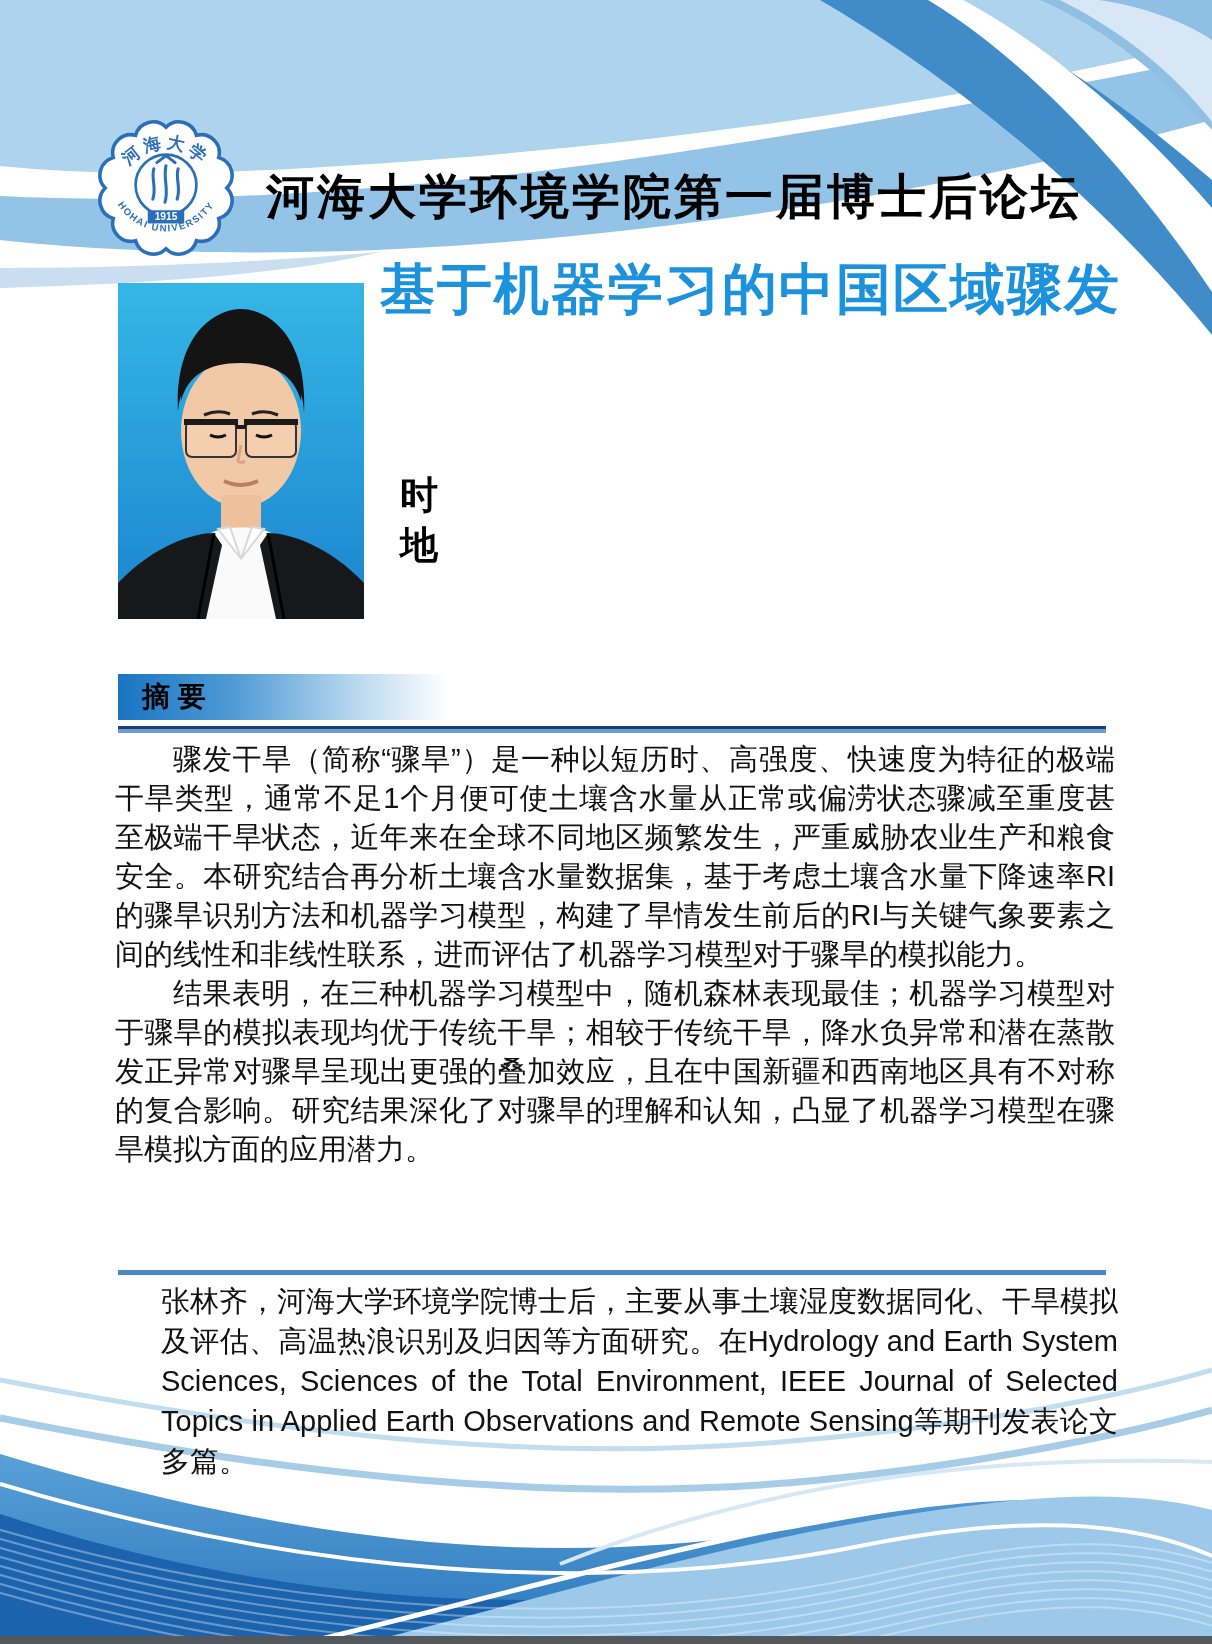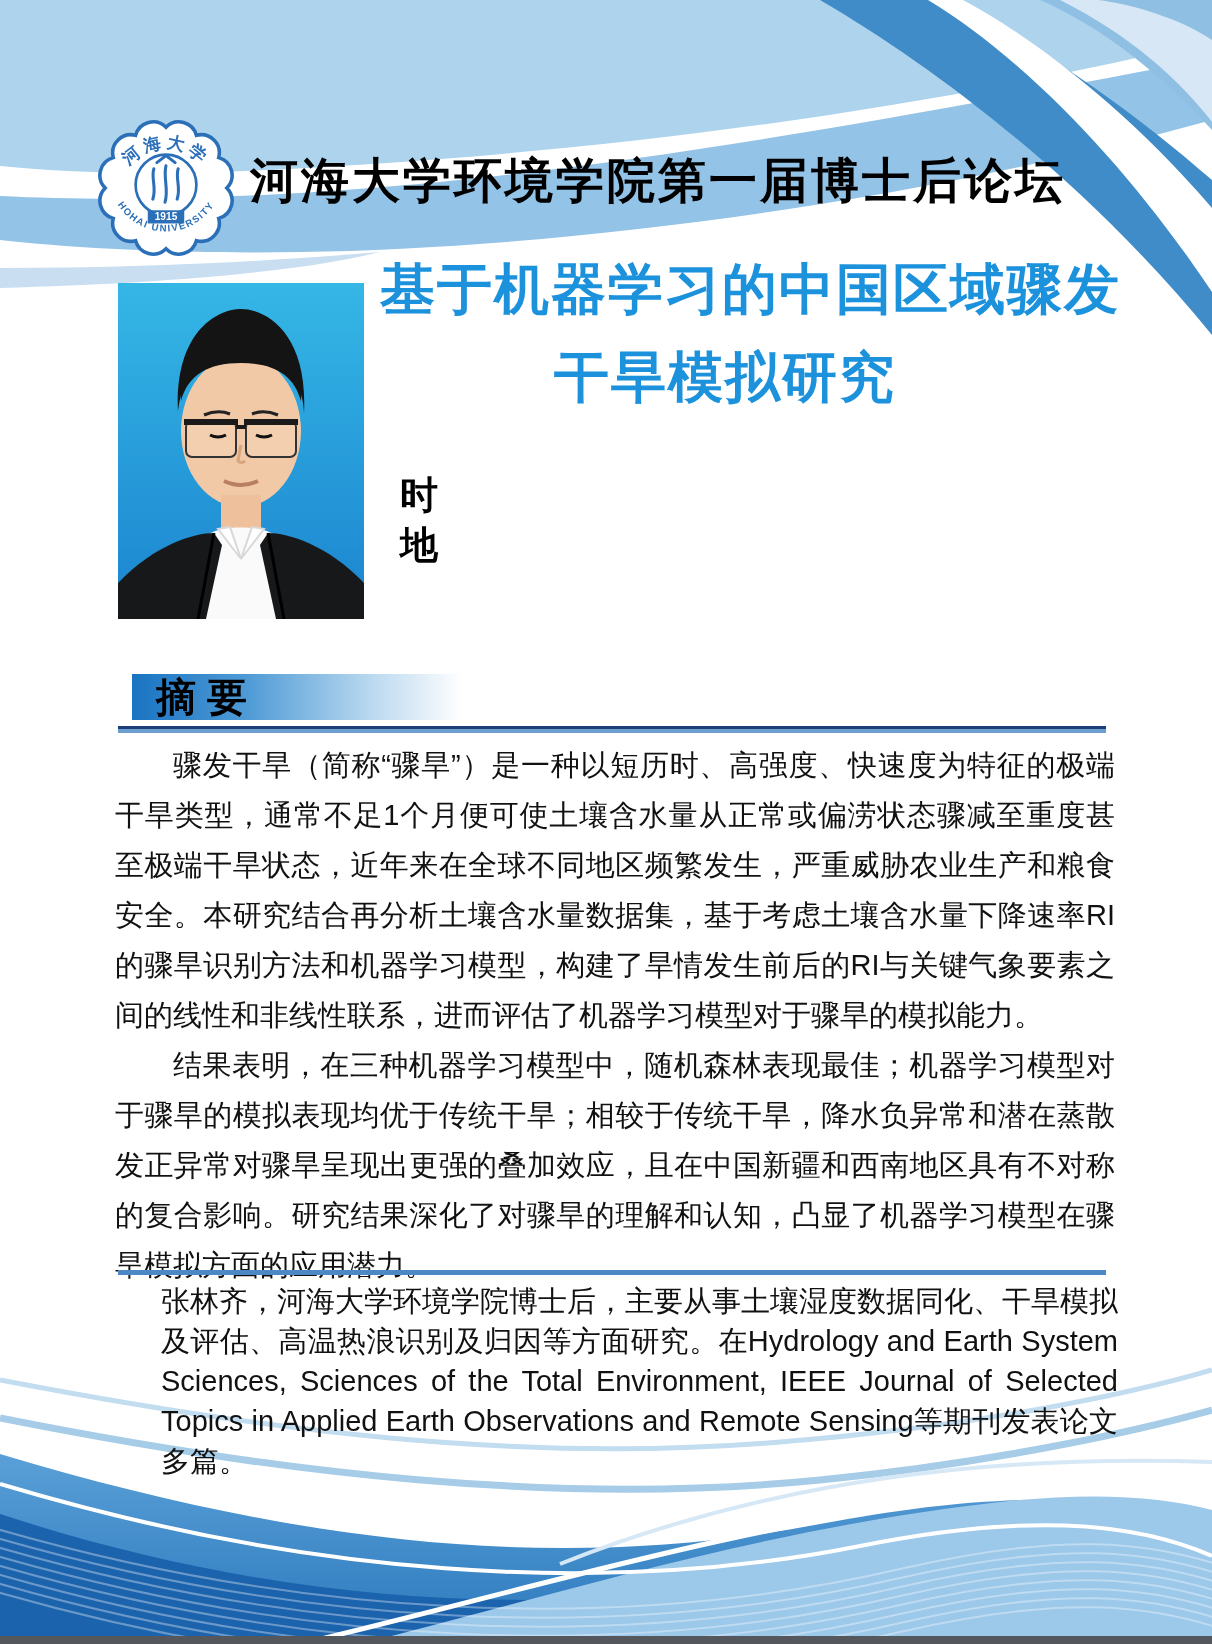--- a/index.html
+++ b/index.html
@@ -11,48 +11,48 @@
 
   .logo{position:absolute;left:90px;top:112px;width:152px;height:152px;z-index:3;}
   .logo svg{width:100%;height:100%;}
   .logo .scallop{fill:#ffffff;stroke:#2a6fb8;stroke-width:3.5;}
   .logo .ring{fill:none;stroke:#2a6fb8;stroke-width:2.6;}
   .logo .emblem{fill:none;stroke:#2a6fb8;stroke-width:3;stroke-linecap:round;}
   .logo-cn{font-size:17px;font-weight:700;fill:#2a6fb8;letter-spacing:4px;}
   .logo-en{font-size:9.5px;font-weight:700;fill:#2a6fb8;letter-spacing:1.5px;}
   .logo-year{font-size:10px;font-weight:700;fill:#ffffff;text-anchor:middle;}
 
-  .forum-title{position:absolute;left:250px;top:150px;width:810px;margin:0;z-index:3;
+  .forum-title{position:absolute;left:250px;top:150px;width:810px;margin:16px;z-index:3;
     font-size:48px;line-height:62px;font-weight:900;letter-spacing:3px;color:#000;text-align:center;white-space:nowrap;}
 
   .photo{position:absolute;left:118px;top:283px;width:246px;height:336px;z-index:3;}
   .photo svg{width:100%;height:100%;display:block;}
 
   .talk-title{position:absolute;left:380px;top:258px;width:690px;z-index:3;text-align:center;
     color:#1d92dc;font-weight:900;font-size:55px;letter-spacing:2px;white-space:nowrap;}
   .talk-title .l1{line-height:62px;}
   .talk-title .l2{line-height:62px;margin-top:26px;}
 
   .meta{position:absolute;left:400px;top:470px;z-index:3;font-size:38px;font-weight:700;color:#000;}
   .meta-row{display:flex;align-items:baseline;line-height:50px;white-space:nowrap;}
   .meta-row .ml{display:inline-block;width:158px;}
 
-  .sec-head{position:absolute;left:132px;z-index:3;display:flex;align-items:center;
-    font-size:40px;font-weight:700;color:#000;}
+  .sec-head{position:absolute;left:118px;z-index:3;display:flex;align-items:center;
+    font-size:28px;font-weight:700;color:#000;}
   .abs-head{top:674px;width:330px;height:46px;padding-left:24px;box-sizing:border-box;
     background:linear-gradient(90deg,#1a74c2 0%,#4f9bd6 35%,#b9d8ef 72%,rgba(255,255,255,0) 100%);}
   .spk-head{top:1218px;width:345px;height:48px;padding-left:52px;box-sizing:border-box;
     background:linear-gradient(90deg,#1a74c2 0%,#4f9bd6 40%,#c3ddf1 80%,rgba(255,255,255,0) 100%);}
 
   .rule{position:absolute;z-index:3;}
   .rule-abs{left:118px;top:726px;width:988px;height:7px;
     background:linear-gradient(180deg,#1c3f77 0%,#1c3f77 45%,#6c9ecf 45%,#6c9ecf 100%);}
   .rule-spk{left:118px;top:1270px;width:988px;height:5px;background:#4d88c6;}
 
-  .body-text{position:absolute;z-index:3;color:#111;font-size:29px;line-height:50px;text-align:justify;}
+  .body-text{position:absolute;z-index:3;color:#111;font-size:29px;line-height:39px;text-align:justify;}
   .abs-body{left:115px;top:740px;width:1000px;}
   .spk-body{left:118px;top:1281px;width:1000px;line-height:40px;}
   .body-text p{margin:0;text-indent:2em;}
   .body-text p.noindent{text-indent:0;margin-left:43px;}
 </style>
 </head>
 <body>
 
 <div class="page">
 
@@ -142,21 +142,20 @@
       <path d="M146,246 L123,276 L134,244 Z" fill="#ffffff" stroke="#d8d8d8" stroke-width="2"></path>
       <path d="M0,336 V300 C36,262 76,250 96,250 L104,262 L88,336 Z" fill="#17181a"></path>
       <path d="M246,336 V300 C210,262 170,250 150,250 L142,262 L158,336 Z" fill="#17181a"></path>
       <path d="M96,250 L80,336" stroke="#000" stroke-width="3"></path>
       <path d="M150,250 L166,336" stroke="#000" stroke-width="3"></path>
     </svg>
   </div>
 
   <div class="talk-title">
     <div class="l1">基于机器学习的中国区域骤发</div>
-    <div class="l2">干旱模拟研究</div>
   </div>
 
   <div class="meta">
     <div class="meta-row">
       <span class="ml">时</span>
     </div>
     <div class="meta-row">
       <span class="ml">地</span>
     </div>
   </div>

